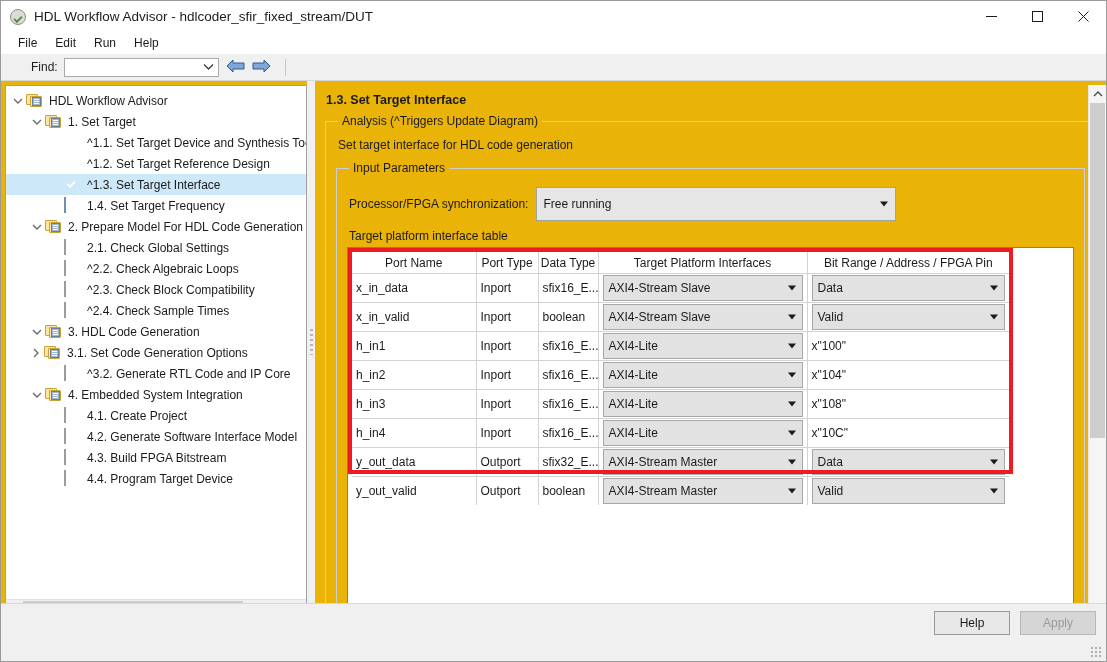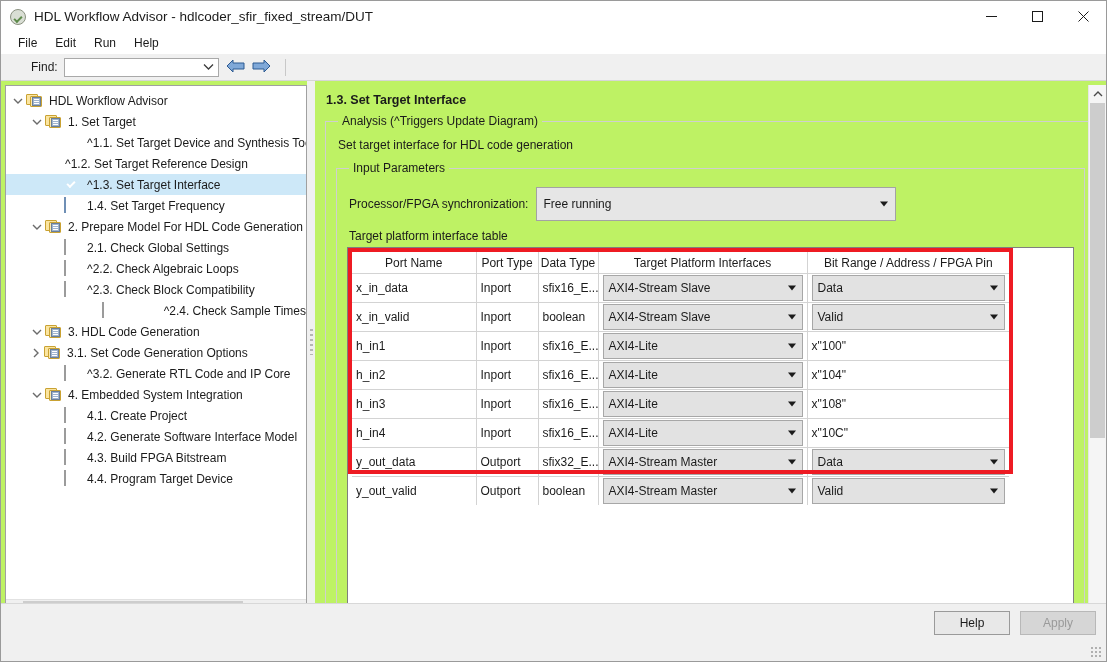--- a/index.html
+++ b/index.html
@@ -89,21 +89,21 @@
     display: flex; align-items: center;
   }
   .nav-arrows { display: flex; align-items: center; margin-left: 7px; gap: 5px; }
   .nav-sep {
     width: 1px; height: 17px; background: #c8c8c8; margin-left: 9px;
   }
 
   
   .content {
     flex: 1; display: flex; position: relative;
-    background: #bef264;
+    background: #eab308;
     overflow: hidden;
   }
 
   
   .tree-panel {
     width: 302px; min-width: 302px;
     margin: 4px 0 0 4px;
     background: #ffffff;
     border: 1px solid #a0a0a0;
     box-sizing: border-box;
@@ -463,21 +463,21 @@
           </div>
           <div class="tree-row" style="padding-left: 42px;">
             <span class="twisty empty">
               <svg width="10" height="8" viewBox="0 0 10 8">
                 <polyline points="1,2 5,6 9,2" fill="none" stroke="#6b6b6b" stroke-width="1.4"></polyline>
               </svg>
             </span>
             <span class="tnode-icon"><span class="ico-check"></span></span>
             <span class="tlabel">^1.1. Set Target Device and Synthesis Tool</span>
           </div>
-          <div class="tree-row" style="padding-left: 20px;">
+          <div class="tree-row" style="padding-left: 42px;">
             <span class="twisty empty">
               <svg width="10" height="8" viewBox="0 0 10 8">
                 <polyline points="1,2 5,6 9,2" fill="none" stroke="#6b6b6b" stroke-width="1.4"></polyline>
               </svg>
             </span>
             <span class="tnode-icon"><span class="ico-check"></span></span>
             <span class="tlabel">^1.2. Set Target Reference Design</span>
           </div>
           <div class="tree-row selected" style="padding-left: 42px;">
             <span class="twisty empty">
@@ -526,21 +526,21 @@
           </div>
           <div class="tree-row" style="padding-left: 42px;">
             <span class="twisty empty">
               <svg width="10" height="8" viewBox="0 0 10 8">
                 <polyline points="1,2 5,6 9,2" fill="none" stroke="#6b6b6b" stroke-width="1.4"></polyline>
               </svg>
             </span>
             <span class="tnode-icon"><span class="ico-page"></span></span>
             <span class="tlabel">^2.3. Check Block Compatibility</span>
           </div>
-          <div class="tree-row" style="padding-left: 42px; justify-content: space-between;">
+          <div class="tree-row" style="padding-left: 42px;">
             <span class="twisty empty">
               <svg width="10" height="8" viewBox="0 0 10 8">
                 <polyline points="1,2 5,6 9,2" fill="none" stroke="#6b6b6b" stroke-width="1.4"></polyline>
               </svg>
             </span>
             <span class="tnode-icon"><span class="ico-page"></span></span>
             <span class="tlabel">^2.4. Check Sample Times</span>
           </div>
           <div class="tree-row" style="padding-left: 23px;">
             <span class="twisty">

